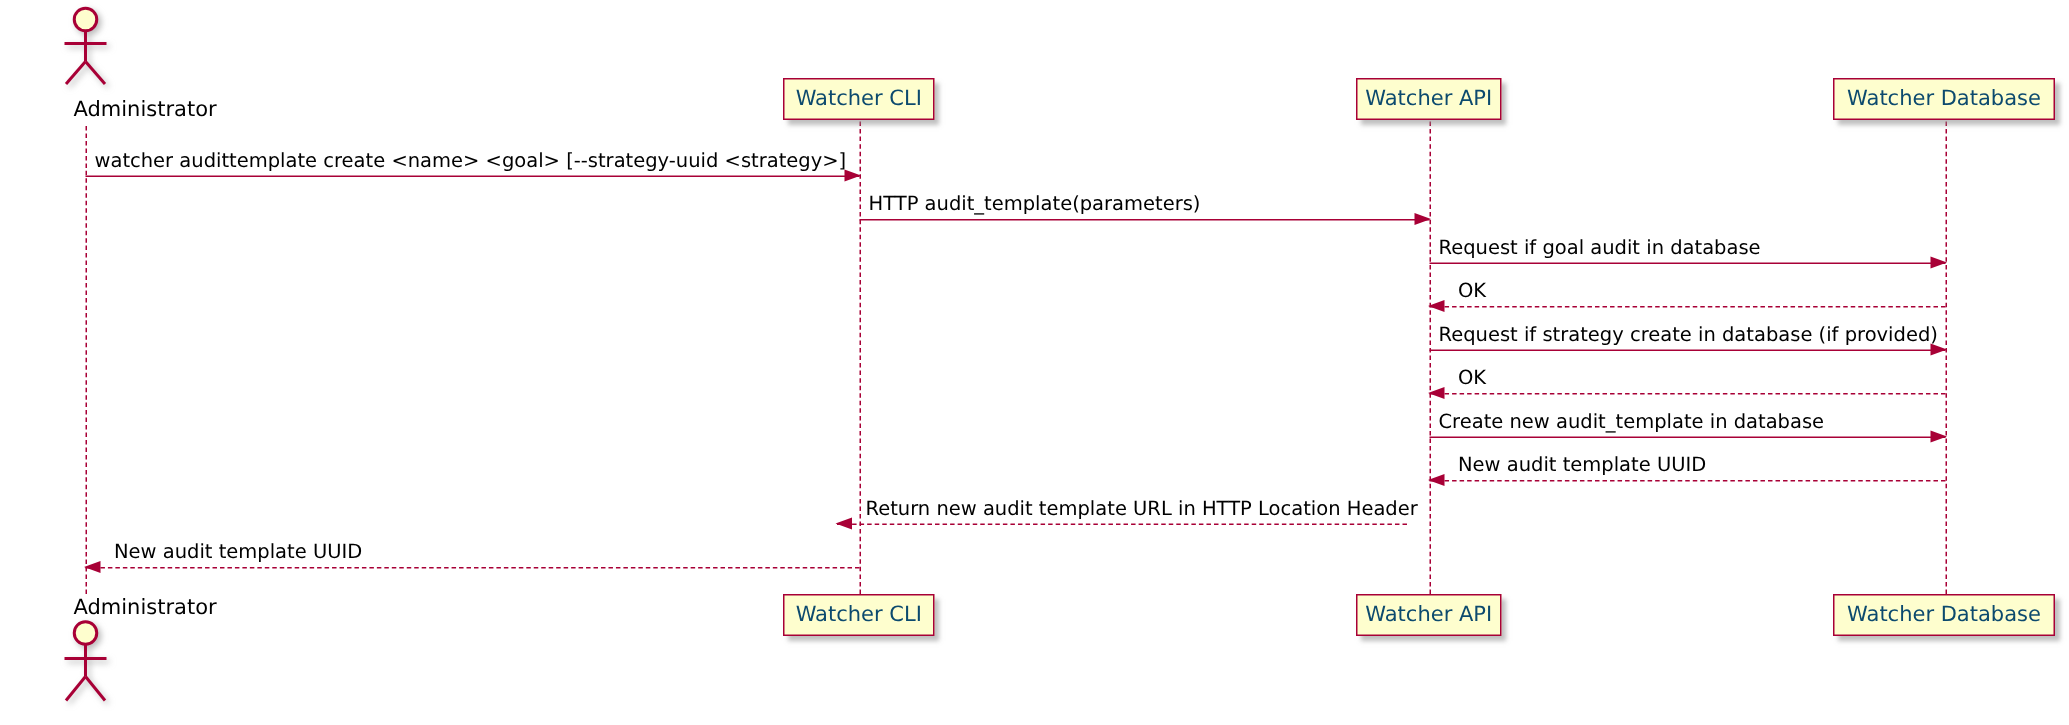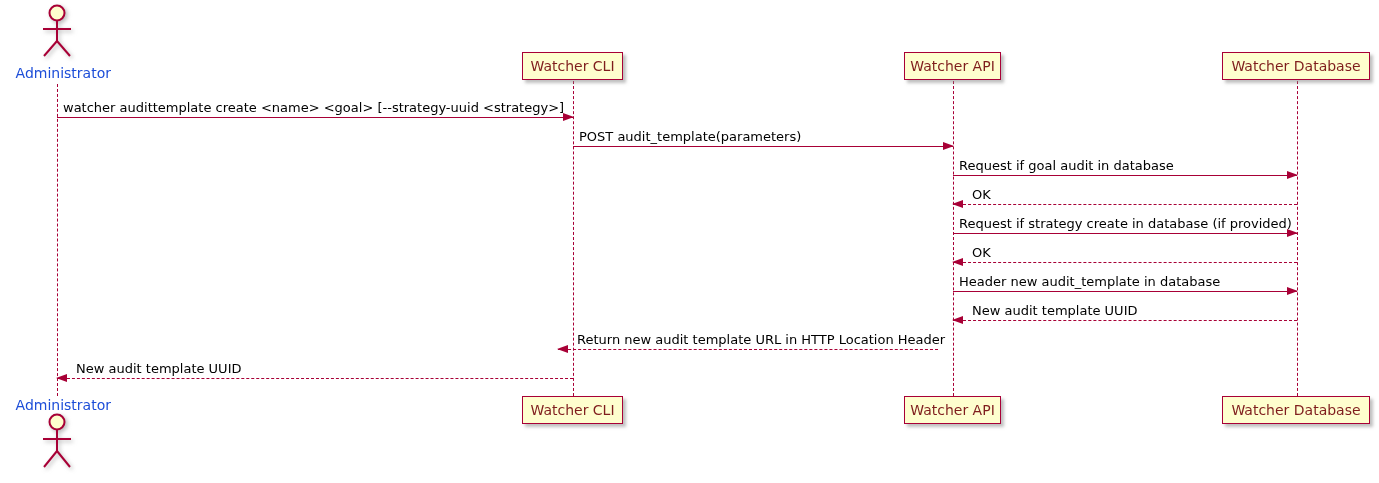--- a/index.html
+++ b/index.html
@@ -9,24 +9,24 @@
     font-family:"DejaVu Sans", sans-serif; color:#000; background:#fff;
   }
   .lifeline {
     position:absolute; width:0; border-left:1px dashed #A80036;
   }
   .pbox {
     position:absolute; height:26px; box-sizing:content-box;
     background:#FEFECE; border:1.7px solid #A80036;
     box-shadow:3px 3px 3px rgba(140,140,140,0.55);
     display:flex; align-items:center; justify-content:center;
-    font-size:14px; color:#7f1d1d; white-space:nowrap;
+    font-size:14px; color:#0c4a6e; white-space:nowrap;
   }
   .actor-label {
-    position:absolute; font-size:14px; color:#1d4ed8; text-align:right; white-space:nowrap;
+    position:absolute; font-size:14px; color:#000000; text-align:left; white-space:nowrap;padding-left:48px;
   }
   .actor-figure { position:absolute; filter:drop-shadow(2.5px 2.5px 2px rgba(140,140,140,0.6)); }
   .msg { position:absolute; height:19px; }
   .msg-label {
     position:absolute; bottom:3px; left:0; font-size:13px; color:#000; white-space:nowrap;margin-top:15px;
   }
   .msg-label.src-offset  { left:6px; }
   .msg-label.dst-offset  { left:19px; }
   .msg-line { position:absolute; left:0; right:0; bottom:0; height:0; }
   .msg-line.solid  { border-top:1.6px solid  #A80036; }
@@ -59,21 +59,21 @@
   <div class="pbox" style="left:1222px; top:52px; width:146px;">Watcher Database</div>
 
   <div class="msg" style="left:57px; top:99px; width:516px;">
     <span class="msg-label src-offset">watcher audittemplate create &lt;name&gt; &lt;goal&gt; [--strategy-uuid &lt;strategy&gt;]</span>
     <div class="msg-line solid">
         <span class="ah right"></span>
       </div>
   </div>
 
   <div class="msg" style="left:573px; top:128px; width:380px;">
-    <span class="msg-label src-offset">POST audit_template(parameters)</span>
+    <span class="msg-label src-offset">HTTP audit_template(parameters)</span>
     <div class="msg-line solid">
         <span class="ah right"></span>
       </div>
   </div>
 
   <div class="msg" style="left:953px; top:157px; width:344px;">
     <span class="msg-label src-offset">Request if goal audit in database</span>
     <div class="msg-line solid">
         <span class="ah right"></span>
       </div>
@@ -94,21 +94,21 @@
   </div>
 
   <div class="msg" style="left:953px; top:244px; width:344px;">
     <span class="msg-label dst-offset">OK</span>
     <div class="msg-line dashed">
         <span class="ah left"></span>
       </div>
   </div>
 
   <div class="msg" style="left:953px; top:273px; width:344px;">
-    <span class="msg-label src-offset">Header new audit_template in database</span>
+    <span class="msg-label src-offset">Create new audit_template in database</span>
     <div class="msg-line solid">
         <span class="ah right"></span>
       </div>
   </div>
 
   <div class="msg" style="left:953px; top:302px; width:344px;">
     <span class="msg-label dst-offset">New audit template UUID</span>
     <div class="msg-line dashed">
         <span class="ah left"></span>
       </div>

